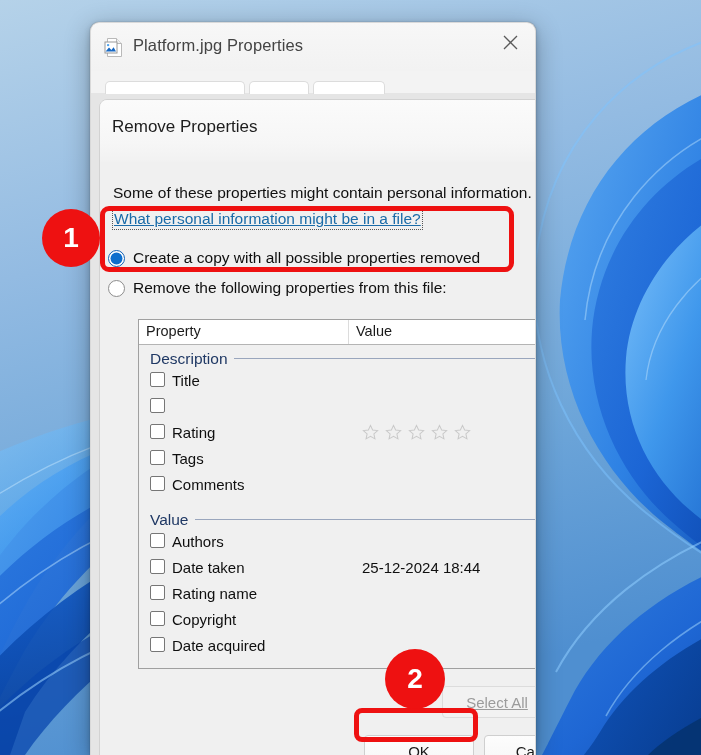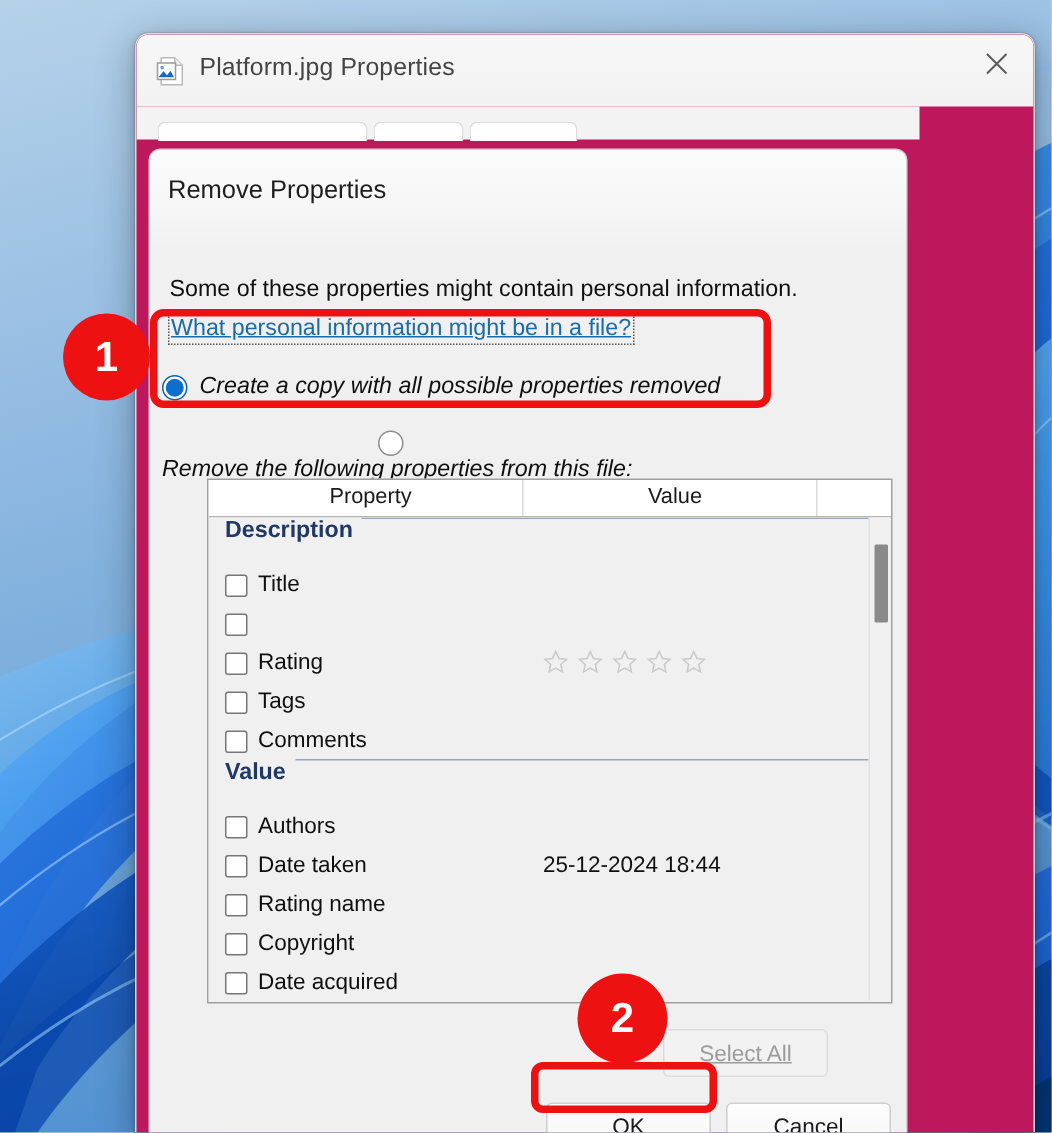--- a/index.html
+++ b/index.html
@@ -23,23 +23,23 @@
     overflow: hidden;
     background: linear-gradient(175deg, #a9c9e4 0%, #8cb6dd 22%, #74a9d8 42%, #5c9ad4 65%, #4b8fd0 100%);
   }
   #wallpaper svg { display:block; width:701px; height:755px; }
 
   
   #properties-window {
     position: absolute;
     left: 90px;
     top: 22px;
-    width: 600px;
+    width: 446px;
     height: 733px;
-    background: #be185d;
+    background: #e5e5e5;
     border-radius: 9px 9px 0 0;
     box-shadow: 0 0 1px rgba(0,0,0,0.45), 0 6px 26px rgba(0,0,0,0.30), 0 2px 6px rgba(0,0,0,0.18);
     border: 1px solid #d9d9d9;
     border-bottom: none;
     box-sizing: border-box;
     overflow: hidden;
   }
   #titlebar {
     position: relative;
     height: 48px;
@@ -139,21 +139,20 @@
     cursor: pointer;
     background: transparent;
   }
 
   
   #radio-group {
     position: absolute;
     left: 8px; top: 82px;
     width: 414px;
     height: 60px;
-    font-style: italic;
   }
   .radio-row {
     position: absolute;
     left: 0;
     height: 28px;
     display: flex;
     align-items: center;
     cursor: default;
   }
   .radio-mark {
@@ -207,57 +206,55 @@
     display: flex;
   }
   .col-head {
     font-size: 14.5px;
     color: #1a1a1a;
     padding: 3px 0 0 7px;
     box-sizing: border-box;
     border-right: 1px solid #dcdcdc;
     height: 100%;
     white-space: nowrap;
-    text-align: center;
   }
   .col-prop { width: 210px; }
   .col-val  { width: 196px; }
   .col-extra { width: 49px; border-right: none; }
 
   #list-scroll {
     position: relative;
     height: 322px;
     background: #f0f0f0;
     overflow: hidden;
   }
   .group-head {
     position: relative;
     height: 27px;
     padding-left: 11px;
     display: flex;
-    align-items: flex-start;
-    font-weight: bold;
+    align-items: center;
   }
   .group-title {
     font-size: 15.5px;
     color: #1f3864;
     white-space: nowrap;
     padding-right: 6px;
   }
   .group-rule {
     flex: 1 1 auto;
     height: 1px;
     background: #9aa6bd;
     margin-right: 14px;
   }
   .prop-row {
     position: relative;
     height: 26px;
     display: flex;
-    align-items: flex-end;
+    align-items: flex-start;
     cursor: default;
   }
   .chk {
     width: 15px; height: 15px;
     border: 1px solid #767676;
     background: #fff;
     border-radius: 2px;
     box-sizing: border-box;
     margin-left: 11px;
     flex: 0 0 auto;
@@ -454,21 +451,21 @@
     <div id="dialog-body">
 
       <div id="info-text">Some of these properties might contain personal information.</div>
       <a id="privacy-link" href="#">What personal information might be in a file?</a>
 
       <div id="radio-group">
         <div class="radio-row" style="top:0px;">
           <span class="radio-mark on"></span>
           <span class="radio-label">Create a copy with all possible properties removed</span>
         </div>
-        <div class="radio-row" style="top:43px;flex-direction:column;">
+        <div class="radio-row" style="top:30px;">
           <span class="radio-mark off"></span>
           <span class="radio-label">Remove the following properties from this file:</span>
         </div>
       </div>
 
       <div id="property-list">
 
         <div id="list-header">
           <div class="col-head col-prop">Property</div>
           <div class="col-head col-val">Value</div>

